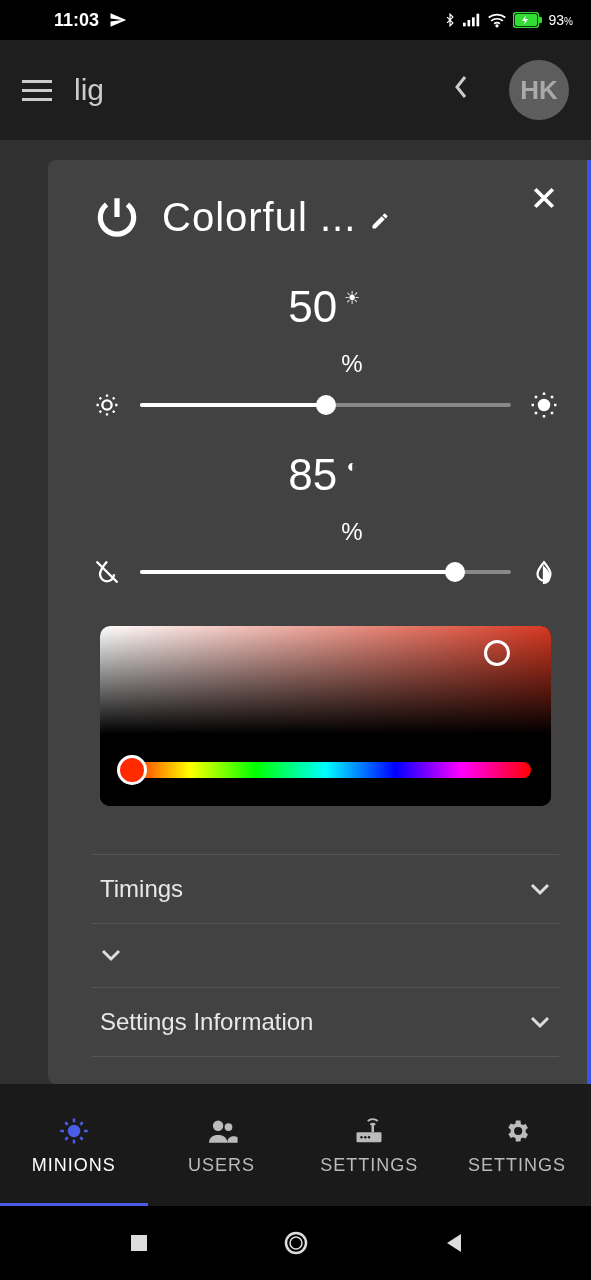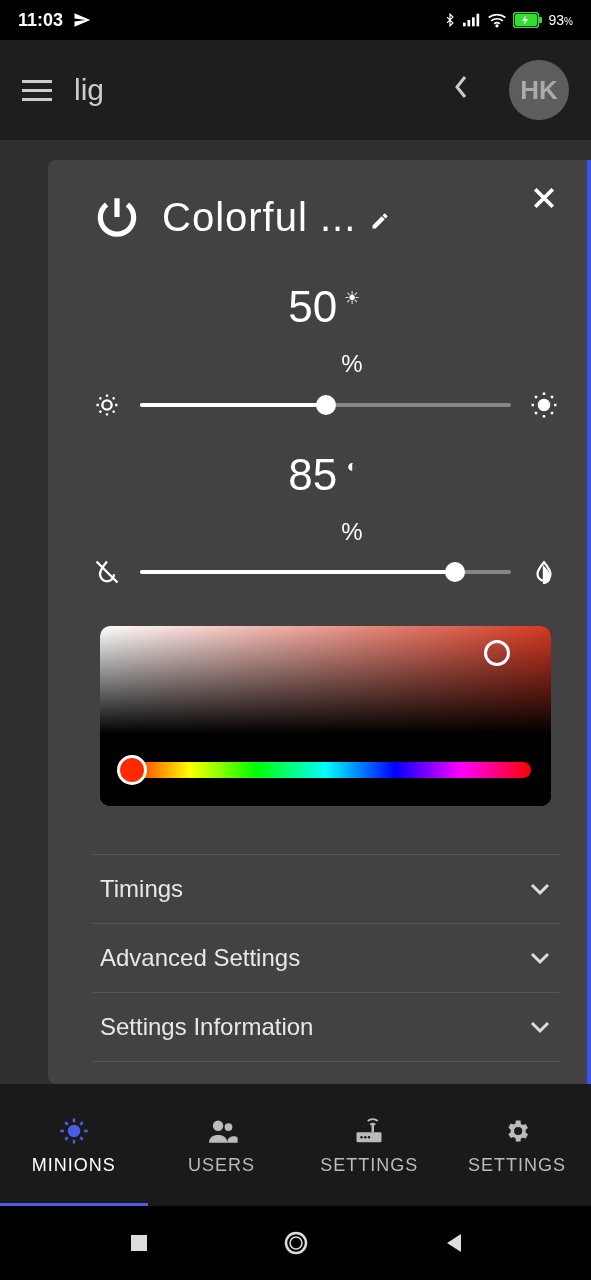--- a/index.html
+++ b/index.html
@@ -1,21 +1,21 @@
 <!DOCTYPE html>
 <html><head>
 <meta charset="utf-8">
 <style>
 * { box-sizing: border-box; margin: 0; padding: 0; font-family: 'Segoe UI', Arial, sans-serif; }
 html, body { width: 591px; height: 1280px; background: #000; color: #fff; overflow: hidden; }
 
 
 .status-bar { height: 40px; display: flex; justify-content: space-between; align-items: center; padding: 0 18px; background: #000; }
 .status-left { display: flex; align-items: center; gap: 10px; }
-.status-time { font-size: 18px; font-weight: 600; }
+.status-time { font-size: 18px; font-weight: 600; margin-left: 36px; }
 .status-right { display: flex; align-items: center; gap: 6px; font-size: 14px; }
 .status-icon { display: inline-flex; align-items: center; }
 
 
 .app-header { height: 100px; background: #1e1e1e; display: flex; align-items: center; padding: 0 22px; gap: 22px; }
 .hamburger { display: flex; flex-direction: column; gap: 6px; cursor: pointer; }
 .hamburger span { width: 30px; height: 3px; background: #ccc; }
 .search-text { font-size: 30px; color: #ccc; flex: 1; }
 .back-chevron { font-size: 28px; color: #ccc; margin-right: 18px; cursor: pointer; }
 .avatar { width: 60px; height: 60px; border-radius: 50%; background: #5d5d5d; display: flex; align-items: center; justify-content: center; font-size: 26px; color: #aaa; font-weight: 700; }
@@ -222,21 +222,20 @@
     <div class="accordion">
       <div class="acc-item">
         <span class="acc-label">Timings</span>
         <span class="acc-chevron">
           <svg width="22" height="14" viewBox="0 0 22 14" fill="none" stroke="#ddd" stroke-width="3">
               <path d="M3 3l8 8 8-8"></path>
             </svg>
         </span>
       </div>
       <div class="acc-item">
-        <span class="acc-label">Advanced Settings</span>
         <span class="acc-chevron">
           <svg width="22" height="14" viewBox="0 0 22 14" fill="none" stroke="#ddd" stroke-width="3">
               <path d="M3 3l8 8 8-8"></path>
             </svg>
         </span>
       </div>
       <div class="acc-item">
         <span class="acc-label">Settings Information</span>
         <span class="acc-chevron">
           <svg width="22" height="14" viewBox="0 0 22 14" fill="none" stroke="#ddd" stroke-width="3">

